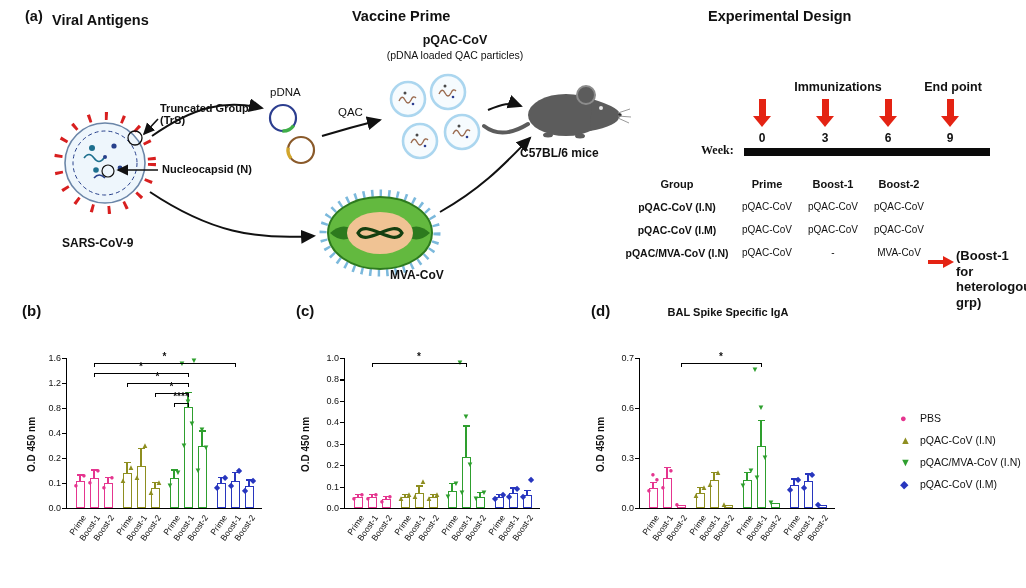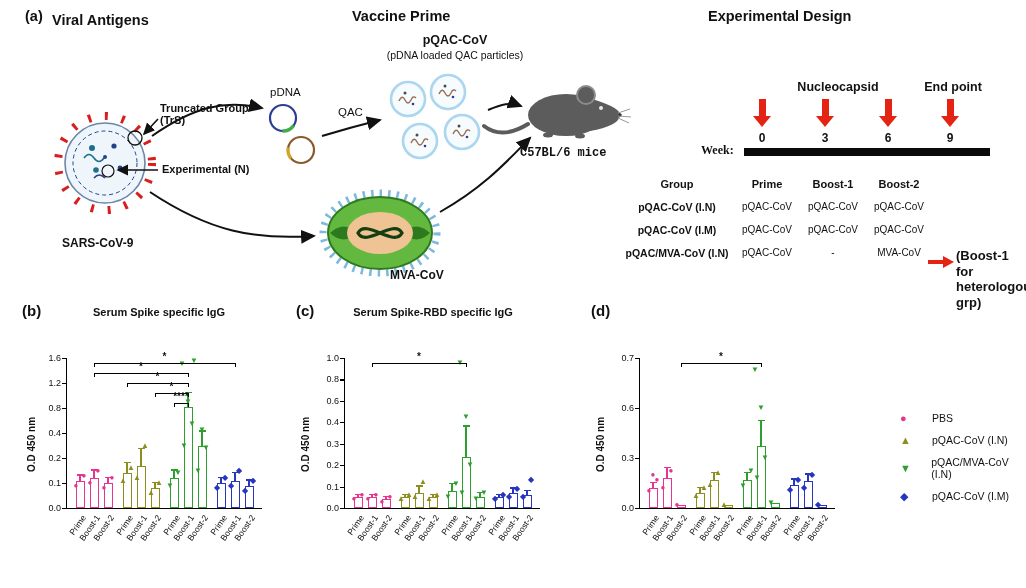--- a/index.html
+++ b/index.html
@@ -36,21 +36,21 @@
   .pt{position:absolute;font-size:8px;line-height:8px;transform:translate(-50%,50%);}
   .xlab{position:absolute;top:155px;width:50px;text-align:right;font-size:8.5px;
         transform:rotate(-55deg);transform-origin:100% 0;}
   .sigline{position:absolute;height:1.1px;background:#000;}
   .sigtick{position:absolute;width:1.1px;height:4px;background:#000;}
   .siglab{position:absolute;width:44px;text-align:center;font-size:10px;font-weight:bold;}
   
   #legend{position:absolute;left:900px;top:412px;width:126px;}
   .legend-item{display:flex;align-items:center;gap:7px;margin-bottom:10px;}
   .lsym{font-size:11px;width:13px;line-height:12px;}
-  .llbl{font-size:10.5px;margin-left:12px;}
+  .llbl{font-size:10.5px;}
 </style>
 </head>
 <body>
 
 <div class="abs" id="panel-a" style="left:0;top:0;width:1026px;height:300px;">
 
   <svg class="abs" width="1026" height="300" style="left:0;top:0;">
     <defs>
       <marker id="ah" markerWidth="8" markerHeight="8" refX="6.5" refY="3.5" orient="auto">
         <path d="M0,0 L7.5,3.5 L0,7 Z" fill="#111"></path>
@@ -135,31 +135,31 @@
     <path d="M488,110 C502,104 510,102 521,106" fill="none" stroke="#111" stroke-width="2" marker-end="url(#ah)"></path>
     <path d="M440,212 C486,186 510,158 530,138" fill="none" stroke="#111" stroke-width="2" marker-end="url(#ah)"></path>
   </svg>
 
   <div class="abs hd" style="left:25px;top:8px;">(a)</div>
   <div class="abs hd" style="left:52px;top:12px;">Viral Antigens</div>
   <div class="abs hd" style="left:352px;top:8px;">Vaccine Prime</div>
   <div class="abs hd" style="left:708px;top:8px;">Experimental Design</div>
 
   <div class="abs lbl11" style="left:160px;top:102px;width:92px;">Truncated Group (TrS)</div>
-  <div class="abs lbl11" style="left:162px;top:163px;width:120px;">Experimental (N)</div>
+  <div class="abs lbl11" style="left:162px;top:163px;width:120px;">Nucleocapsid (N)</div>
   <div class="abs lbl12" style="left:62px;top:236px;">SARS-CoV-9</div>
 
   <div class="abs" style="left:270px;top:86px;font-size:11.5px;">pDNA</div>
   <div class="abs" style="left:338px;top:106px;font-size:11.5px;">QAC</div>
   <div class="abs" style="left:380px;top:33px;width:150px;text-align:center;font-weight:bold;font-size:12.5px;">pQAC-CoV</div>
   <div class="abs" style="left:355px;top:49px;width:200px;text-align:center;font-size:10.5px;">(pDNA loaded QAC particles)</div>
   <div class="abs lbl12" style="left:390px;top:268px;">MVA-CoV</div>
-  <div class="abs lbl12" style="left:520px;top:146px;font-family:Liberation Mono, monospace;">C57BL/6 mice</div>
-
-  <div class="abs" style="left:775px;top:80px;width:126px;text-align:center;font-weight:bold;font-size:12.5px;">Nucleocapsid</div>
+  <div class="abs lbl12" style="left:520px;top:146px;">C57BL/6 mice</div>
+
+  <div class="abs" style="left:775px;top:80px;width:126px;text-align:center;font-weight:bold;font-size:12.5px;">Immunizations</div>
   <div class="abs" style="left:908px;top:80px;width:90px;text-align:center;font-weight:bold;font-size:12.5px;">End point</div>
 
   <div class="imm-arrow" style="left:753px;top:99px;">
       <div class="shaft"></div>
       <div class="head"></div>
     </div>
   <div class="imm-arrow" style="left:816px;top:99px;">
       <div class="shaft"></div>
       <div class="head"></div>
     </div>
@@ -208,21 +208,20 @@
 
   <svg class="abs" style="left:928px;top:256px;" width="26" height="12">
     <path d="M0,6 H16" stroke="#e42313" stroke-width="4"></path>
     <path d="M15,0 L26,6 L15,12 Z" fill="#e42313"></path>
   </svg>
   <div class="note-txt" style="left:956px;top:248px;">(Boost-1 for heterologous grp)</div>
 </div>
 
 <div class="chart" style="left:14px;top:300px;width:266px;">
   <div class="plabel">(b)</div>
-  <div class="ctitle">Serum Spike specific IgG</div>
   <div class="ylab">O.D 450 nm</div>
   <div class="plot" style="left:52px;top:58px;">
       <div class="ytick-label" style="top: 145px;">0.0</div>
       <div class="ytick-mark" style="top: 150px;"></div>
       <div class="ytick-label" style="top: 120px;">0.1</div>
       <div class="ytick-mark" style="top: 125px;"></div>
       <div class="ytick-label" style="top: 95px;">0.2</div>
       <div class="ytick-mark" style="top: 100px;"></div>
       <div class="ytick-label" style="top: 70px;">0.4</div>
       <div class="ytick-mark" style="top: 75px;"></div>
@@ -326,21 +325,20 @@
       <div class="siglab" style="left: 82.5px; top: 23px;">*</div>
       <div class="sigline" style="left: 107px; width: 14px; top: 45px;"></div>
       <div class="sigtick" style="left: 107px; top: 45px;"></div>
       <div class="sigtick" style="left: 121px; top: 45px;"></div>
       <div class="siglab" style="left: 92px; top: 33px;">****</div>
     </div>
 </div>
 
 <div class="chart" style="left:288px;top:300px;width:276px;">
   <div class="plabel">(c)</div>
-  <div class="ctitle">Serum Spike-RBD specific IgG</div>
   <div class="ylab">O.D 450 nm</div>
   <div class="plot" style="left:56px;top:58px;">
       <div class="ytick-label" style="top: 145px;">0.0</div>
       <div class="ytick-mark" style="top: 150px;"></div>
       <div class="ytick-label" style="top: 123.571px;">0.1</div>
       <div class="ytick-mark" style="top: 128.571px;"></div>
       <div class="ytick-label" style="top: 102.143px;">0.2</div>
       <div class="ytick-mark" style="top: 107.143px;"></div>
       <div class="ytick-label" style="top: 80.7143px;">0.3</div>
       <div class="ytick-mark" style="top: 85.7143px;"></div>
@@ -428,20 +426,21 @@
       <div class="xlab" style="left: 132px;">Boost-2</div>
       <div class="sigline" style="left: 27px; width: 94px; top: 5px;"></div>
       <div class="sigtick" style="left: 27px; top: 5px;"></div>
       <div class="sigtick" style="left: 121px; top: 5px;"></div>
       <div class="siglab" style="left: 52px; top: -7px;">*</div>
     </div>
 </div>
 
 <div class="chart" style="left:583px;top:300px;width:276px;">
   <div class="plabel">(d)</div>
+  <div class="ctitle">BAL Spike Specific IgA</div>
   <div class="ylab">O.D 450 nm</div>
   <div class="plot" style="left:56px;top:58px;">
       <div class="ytick-label" style="top: 145px;">0.0</div>
       <div class="ytick-mark" style="top: 150px;"></div>
       <div class="ytick-label" style="top: 95px;">0.3</div>
       <div class="ytick-mark" style="top: 100px;"></div>
       <div class="ytick-label" style="top: 45px;">0.6</div>
       <div class="ytick-mark" style="top: 50px;"></div>
       <div class="ytick-label" style="top: -5px;">0.7</div>
       <div class="ytick-mark" style="top: 0px;"></div>

